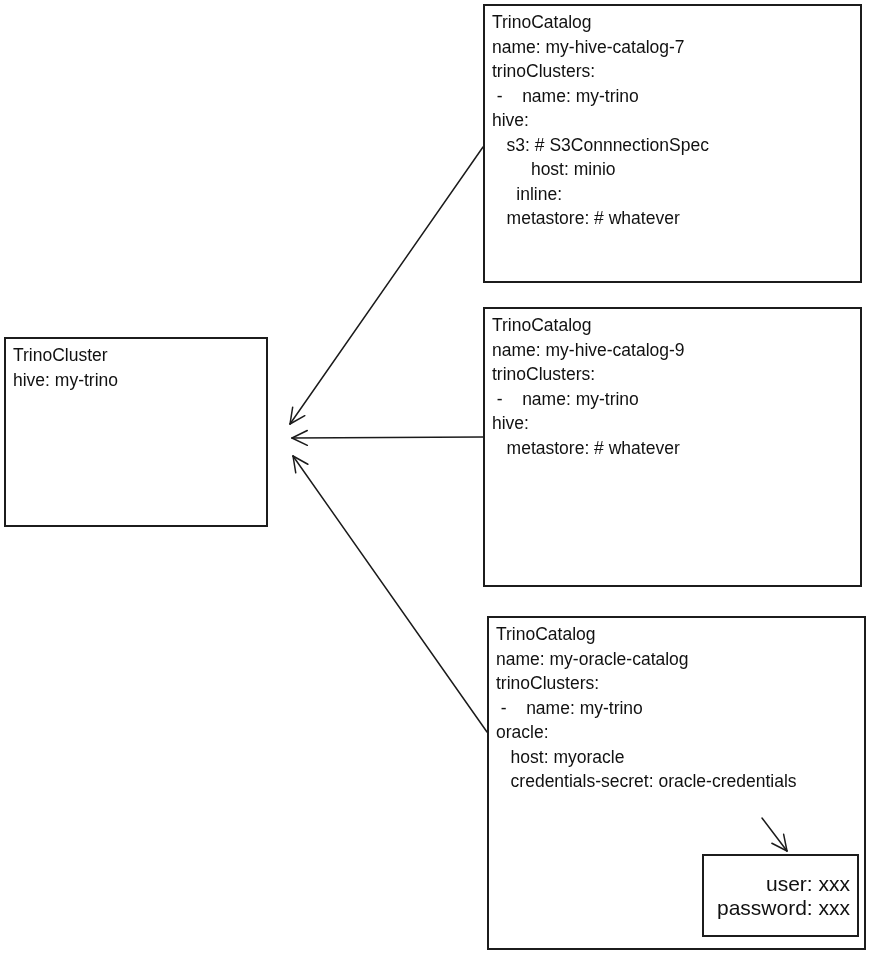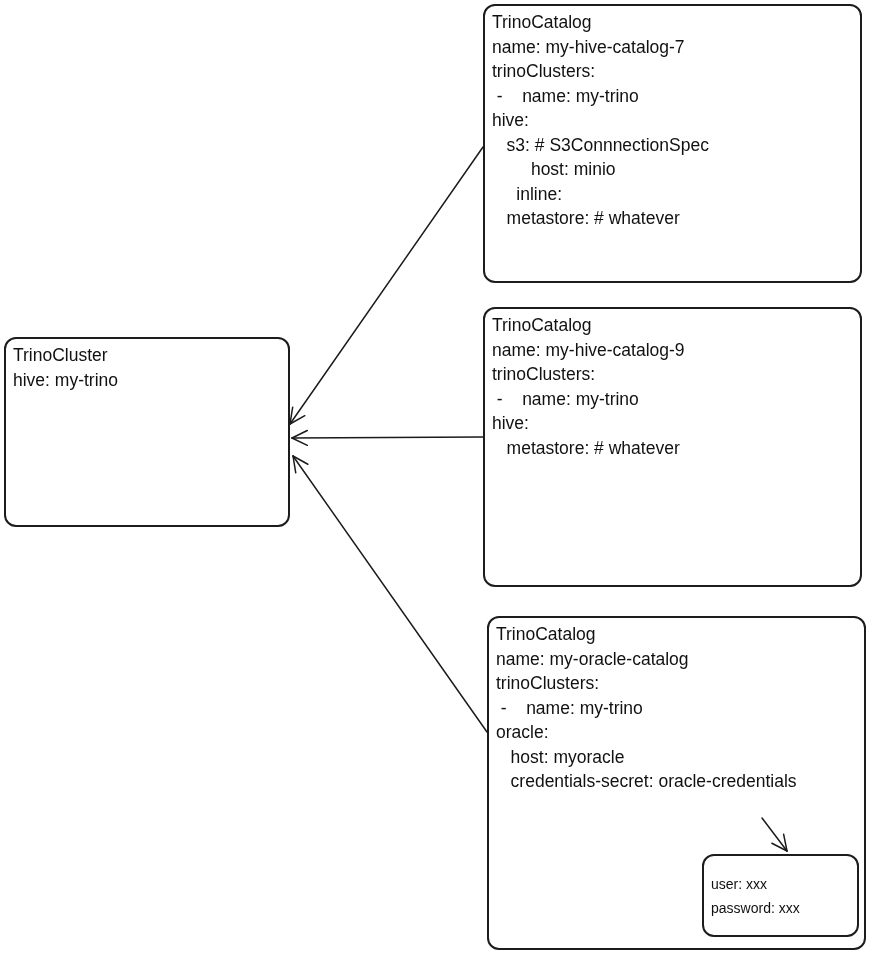--- a/index.html
+++ b/index.html
@@ -9,37 +9,37 @@
     height: 954px;
     background: #ffffff;
     font-family: "Liberation Sans", sans-serif;
     color: #111111;
     overflow: hidden;
   }
   .box {
     position: absolute;
     box-sizing: border-box;
     border: 2px solid #1c1c1c;
-    border-radius: 12px;
+    border-radius: 0;
     background: #ffffff;
     padding: 4px 7px;
     font-size: 17.5px;
     line-height: 24.5px;
   }
   .box .line { white-space: pre; }
-  .cluster-box  { left: 4px;   top: 337px; width: 286px; height: 190px; }
+  .cluster-box  { left: 4px;   top: 337px; width: 264px; height: 190px; }
   .catalog-box-1{ left: 483px; top: 4px;   width: 379px; height: 279px; }
   .catalog-box-2{ left: 483px; top: 307px; width: 379px; height: 280px; }
   .catalog-box-3{ left: 487px; top: 616px; width: 379px; height: 334px; }
   .secret-box {
     left: 702px; top: 854px; width: 157px; height: 83px;
     display: flex; flex-direction: column;
-    align-items: flex-start; justify-content: center;
+    align-items: flex-end; justify-content: center;
     text-align: center;
-    font-size: 14px;
+    font-size: 21px;
     line-height: 24px;
   }
   .connector-layer {
     position: absolute;
     left: 0; top: 0;
     width: 872px; height: 954px;
     pointer-events: none;
   }
 </style>
 </head>

